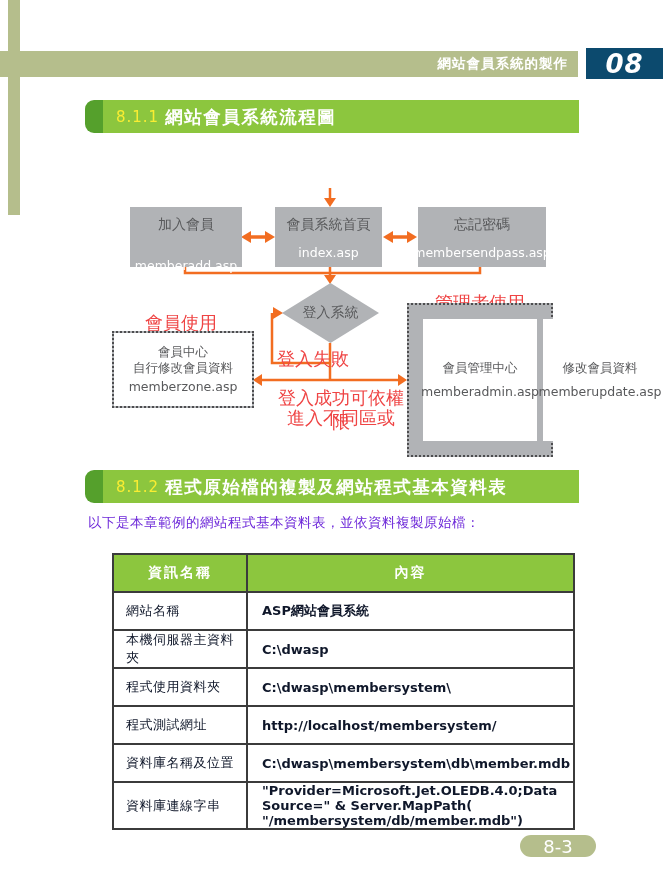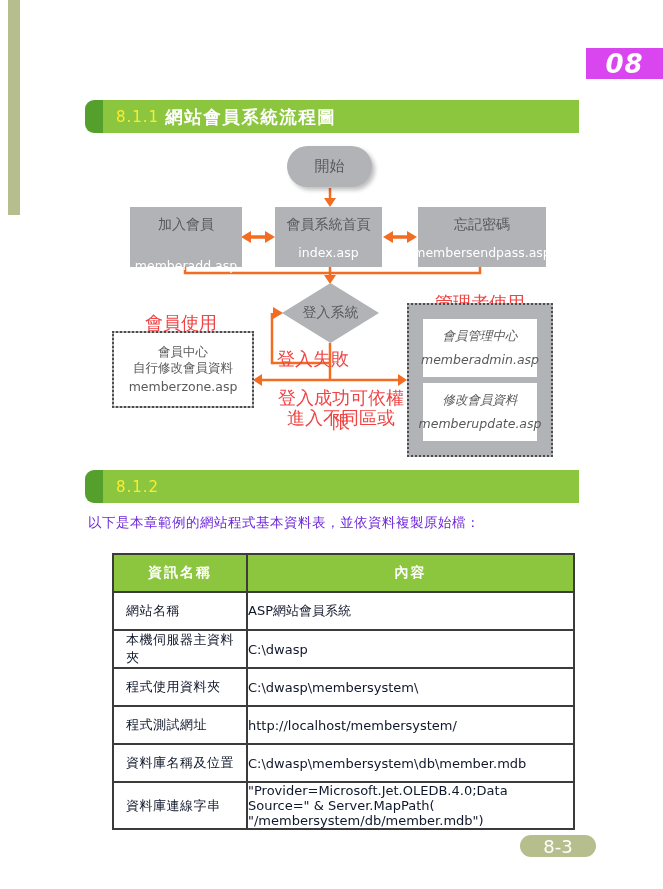--- a/index.html
+++ b/index.html
@@ -5,21 +5,21 @@
   * { margin:0; padding:0; box-sizing:border-box; }
   html,body { background:#ffffff; }
   body { font-family:"DejaVu Sans","Liberation Sans",sans-serif; }
   .page { position:relative; width:663px; height:889px; background:#ffffff; overflow:hidden; }
 
   
   .side-strip { position:absolute; left:8px; top:0; width:12px; height:215px; background:#b5be8c; }
   .top-bar { position:absolute; left:0; top:51px; width:578px; height:26px; background:#b5be8c;
              display:flex; align-items:center; justify-content:flex-end; padding-right:10px; }
   .top-bar-title { color:#ffffff; font-size:13.5px; font-weight:bold; letter-spacing:1px; }
-  .chapter-badge { position:absolute; left:586px; top:48px; width:77px; height:31px; background:#d946ef;
+  .chapter-badge { position:absolute; left:586px; top:48px; width:77px; height:31px; background:#0c4a6e;
                    display:flex; align-items:center; justify-content:center; }
   .chapter-badge span { color:#ffffff; font-size:26px; font-weight:bold; font-style:italic; letter-spacing:1px; }
 
   
   .section-bar { position:absolute; left:85px; width:494px; height:33px; display:flex; }
   .section-cap { width:18px; height:100%; background:#55a02c; border-radius:9px 0 0 9px; }
   .section-body { flex:1; height:100%; background:#8cc63e; display:flex; align-items:center; gap:6px; padding-left:13px; }
   .section-num { color:#f9ed32; font-size:15px; letter-spacing:1px; }
   .section-title { color:#ffffff; font-size:17.5px; font-weight:bold; letter-spacing:1.5px; }
 
@@ -41,53 +41,56 @@
   .fc-label { position:absolute; color:#ef4444; font-size:18px; }
   .lbl-member-use { left:131px; top:311px; width:100px; text-align:center; }
   .lbl-admin-use  { left:407px; top:291px; width:146px; text-align:center; }
   .lbl-fail { left:277px; top:347px; }
   .lbl-ok1 { left:276px; top:386px; width:130px; text-align:center; }
   .lbl-ok2 { left:276px; top:406px; width:130px; text-align:center; }
 
   .fc-dashed { position:absolute; border:2px dotted #4d4d4f; background:#b1b3b6; }
   .fc-zone-outer  { left:112px; top:331px; width:142px; height:77px; }
   .fc-admin-outer { left:407px; top:303px; width:146px; height:154px;
-                    display:flex; flex-direction:column; gap:6px; padding:14px;font-style:italic; }
+                    display:flex; flex-direction:row; gap:6px; padding:14px; }
   .fc-white { background:#ffffff; width:100%; height:100%; display:flex; flex-direction:column;
               align-items:center; justify-content:center; color:#58595b; }
   .fc-white .l { font-size:12.5px; line-height:1.3; }
   .fc-white .fn { font-size:12.5px; margin-top:3px; }
   .fc-admin-outer .fc-white { height:auto; flex:1; }
   .fc-admin-outer .fc-white .fn { margin-top:8px; }
 
   svg.connectors { position:absolute; left:0; top:0; width:663px; height:889px; pointer-events:none; }
   svg.connectors line, svg.connectors polyline { stroke:#f26d21; fill:none; }
   svg.connectors polygon { fill:#f26d21; }
 
   
   .intro { position:absolute; left:88px; top:514px; width:500px; font-size:13.5px; color:#6d28d9; letter-spacing:0.5px; }
   table.info { position:absolute; left:112px; top:553px; width:463px; border-collapse:collapse; table-layout:fixed; }
   table.info th, table.info td { border:2px solid #3b3b3b; }
   table.info th { background:#8cc63e; color:#ffffff; font-size:14px; font-weight:bold; height:38px; letter-spacing:2px;text-align:center; }
   table.info td { height:38px; font-size:13px; color:#0f172a; vertical-align:middle; }
   table.info td.n { padding-left:12px; letter-spacing:0.5px; }
-  table.info td.v { padding-right:8px; font-weight:normal; }
+  table.info td.v { padding-left:14px; padding-right:8px; font-weight:bold; }
   table.info tr.tall td { height:46px; }
   .col1 { width:134px; }
 
   .page-pill { position:absolute; left:520px; top:835px; width:76px; height:22px; background:#b5be8c;
                border-radius:11px; display:flex; align-items:center; justify-content:center;
                color:#ffffff; font-size:18px; }
 </style>
 </head>
 <body>
 
 <div class="page">
 
   <div class="side-strip"></div>
+  <div class="top-bar">
+    <span class="top-bar-title">網站會員系統的製作</span>
+  </div>
   <div class="chapter-badge">
     <span>08</span>
   </div>
 
   <div class="section-bar" style="top:100px;">
     <div class="section-cap"></div>
     <div class="section-body">
       <span class="section-num">8.1.1</span>
       <span class="section-title">網站會員系統流程圖</span>
     </div>
@@ -113,23 +116,20 @@
     <line x1="330" y1="343" x2="330" y2="380" stroke-width="2.5"></line>
 
     <polyline points="330,363 272,363 272,313" stroke-width="2.5"></polyline>
     <polygon points="283,313 273,307 273,319"></polygon>
 
     <line x1="259" y1="380" x2="401" y2="380" stroke-width="2.5"></line>
     <polygon points="253,380 262,374 262,386"></polygon>
     <polygon points="407,380 398,374 398,386"></polygon>
   </svg>
 
-  <div class="fc-node fc-pill">
-    <span>開始</span>
-  </div>
 
   <div class="fc-node fc-box fc-add">
     <span class="t">加入會員</span>
     <span class="f">memberadd.asp</span>
   </div>
   <div class="fc-node fc-box fc-index">
     <span class="t">會員系統首頁</span>
     <span class="f">index.asp</span>
   </div>
   <div class="fc-node fc-box fc-pass">
@@ -163,20 +163,21 @@
     <div class="fc-white">
       <span class="l">修改會員資料</span>
       <span class="l fn">memberupdate.asp</span>
     </div>
   </div>
 
   <div class="section-bar" style="top:470px;">
     <div class="section-cap"></div>
     <div class="section-body">
       <span class="section-num">8.1.2</span>
+      <span class="section-title">程式原始檔的複製及網站程式基本資料表</span>
     </div>
   </div>
 
   <p class="intro">以下是本章範例的網站程式基本資料表，並依資料複製原始檔：</p>
 
   <table class="info">
     <colgroup>
         <col class="col1">
         <col>
       </colgroup>

